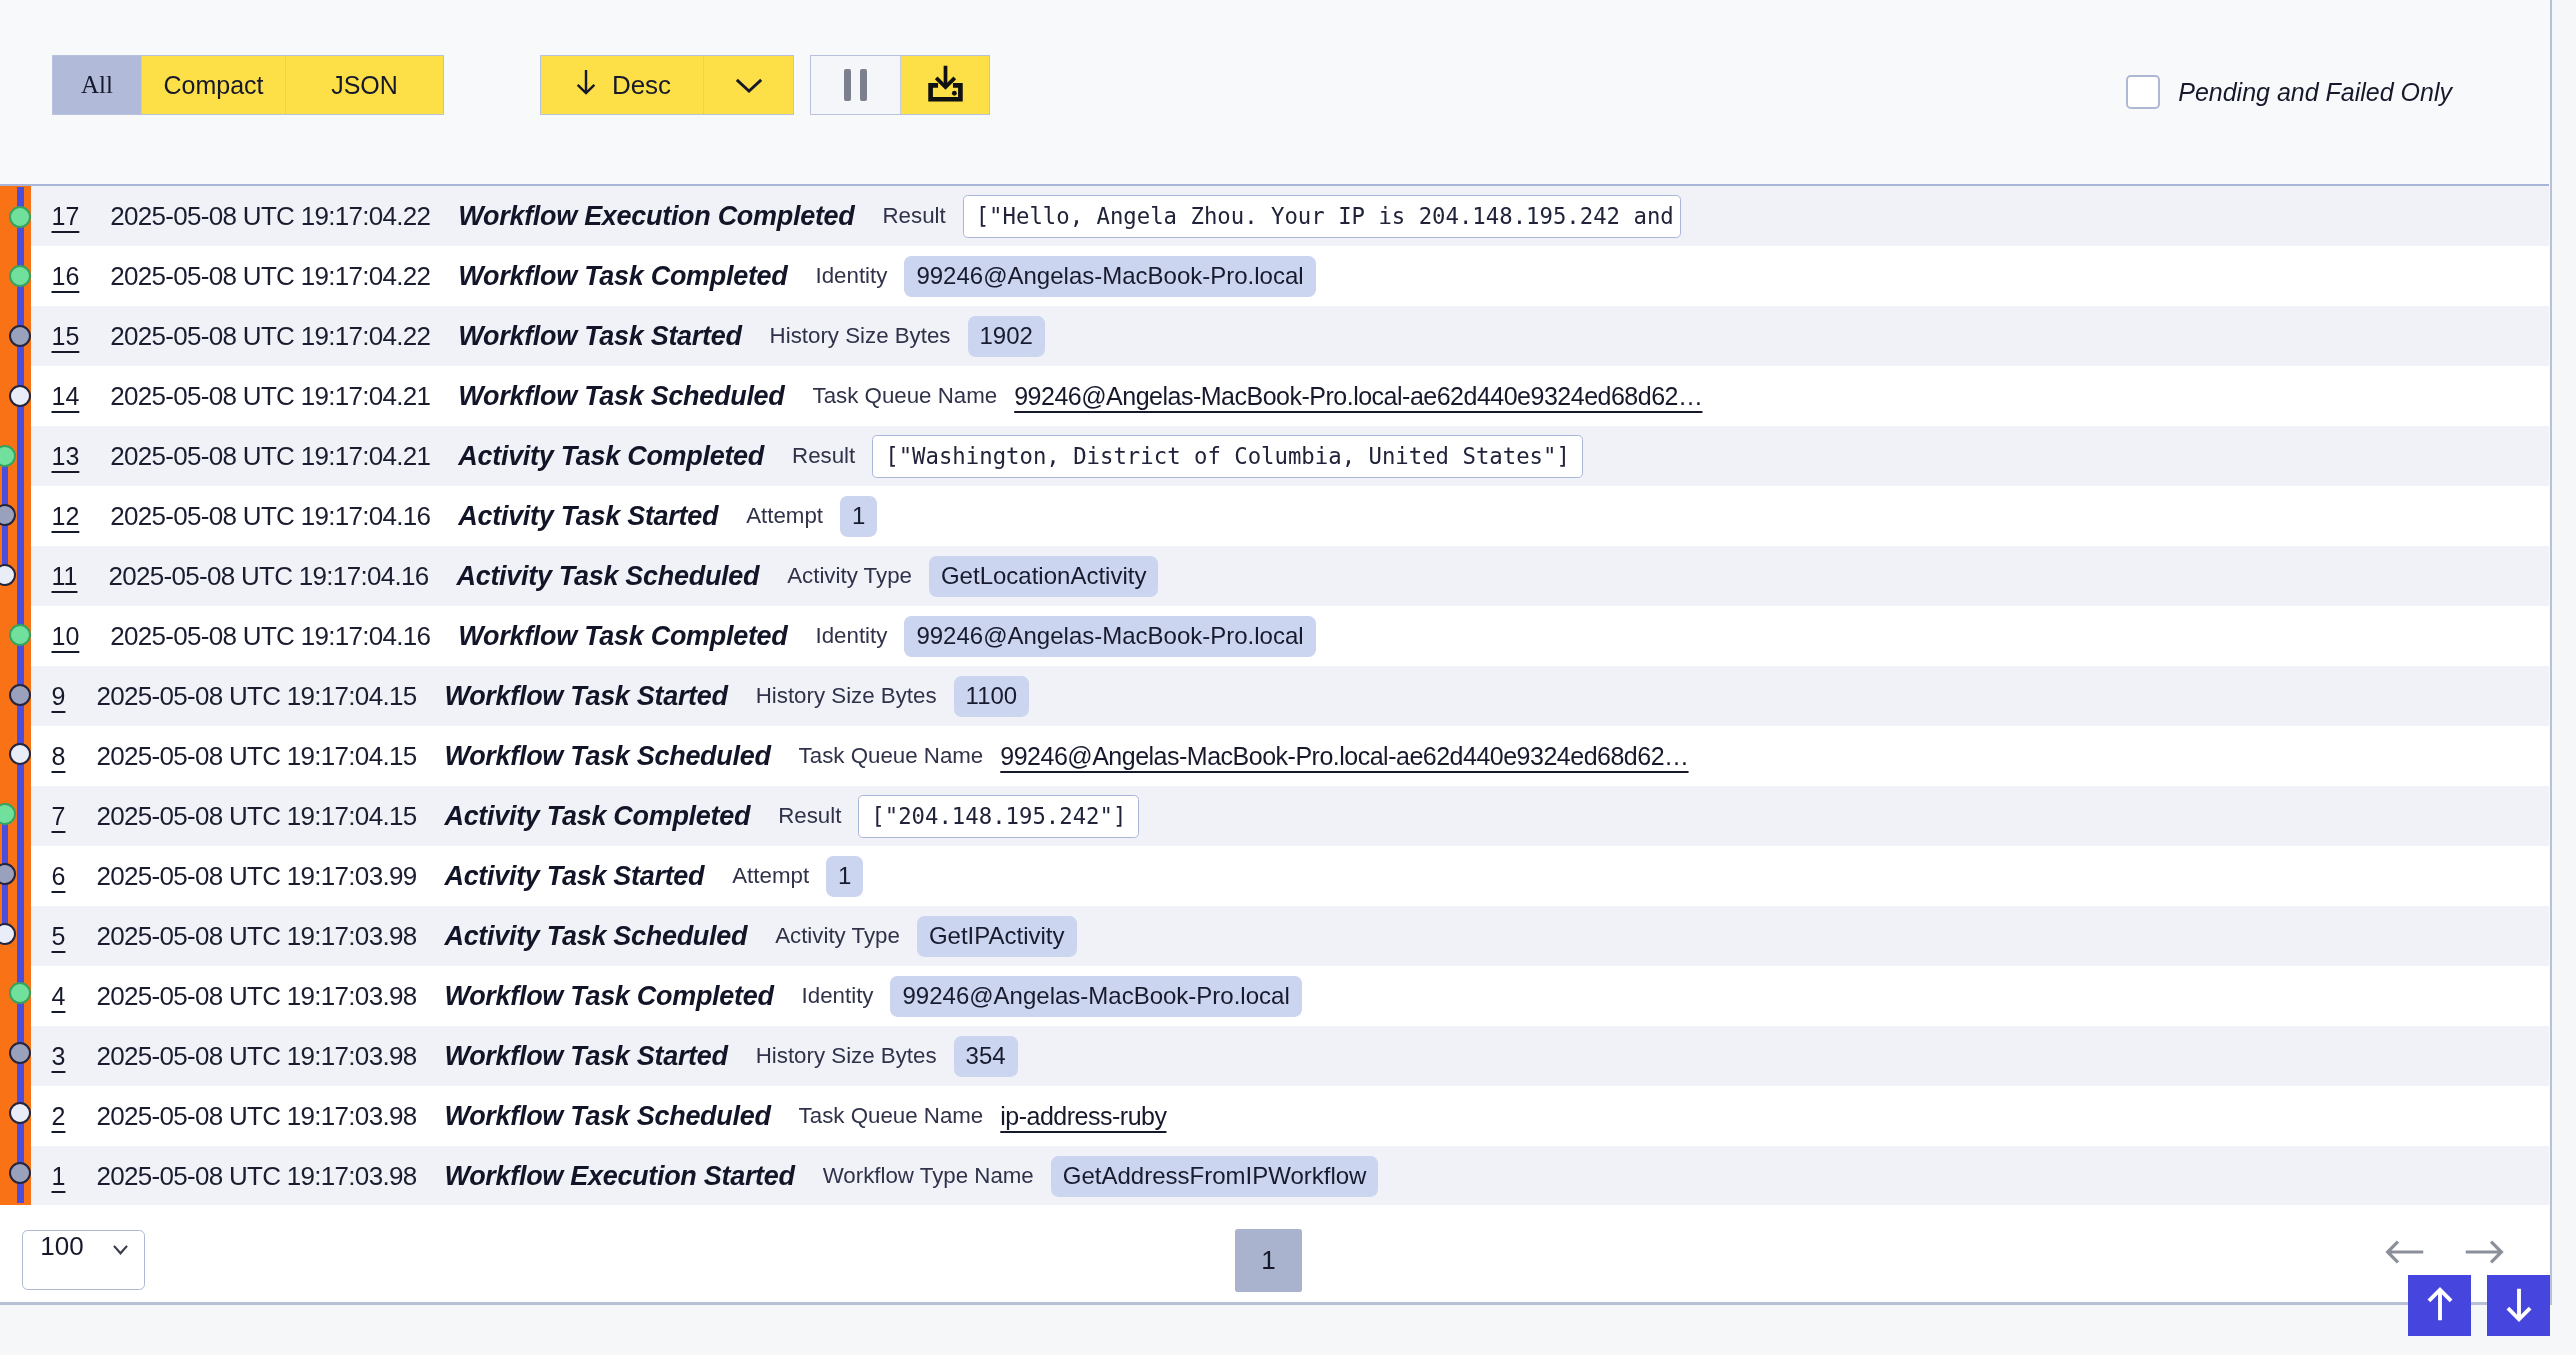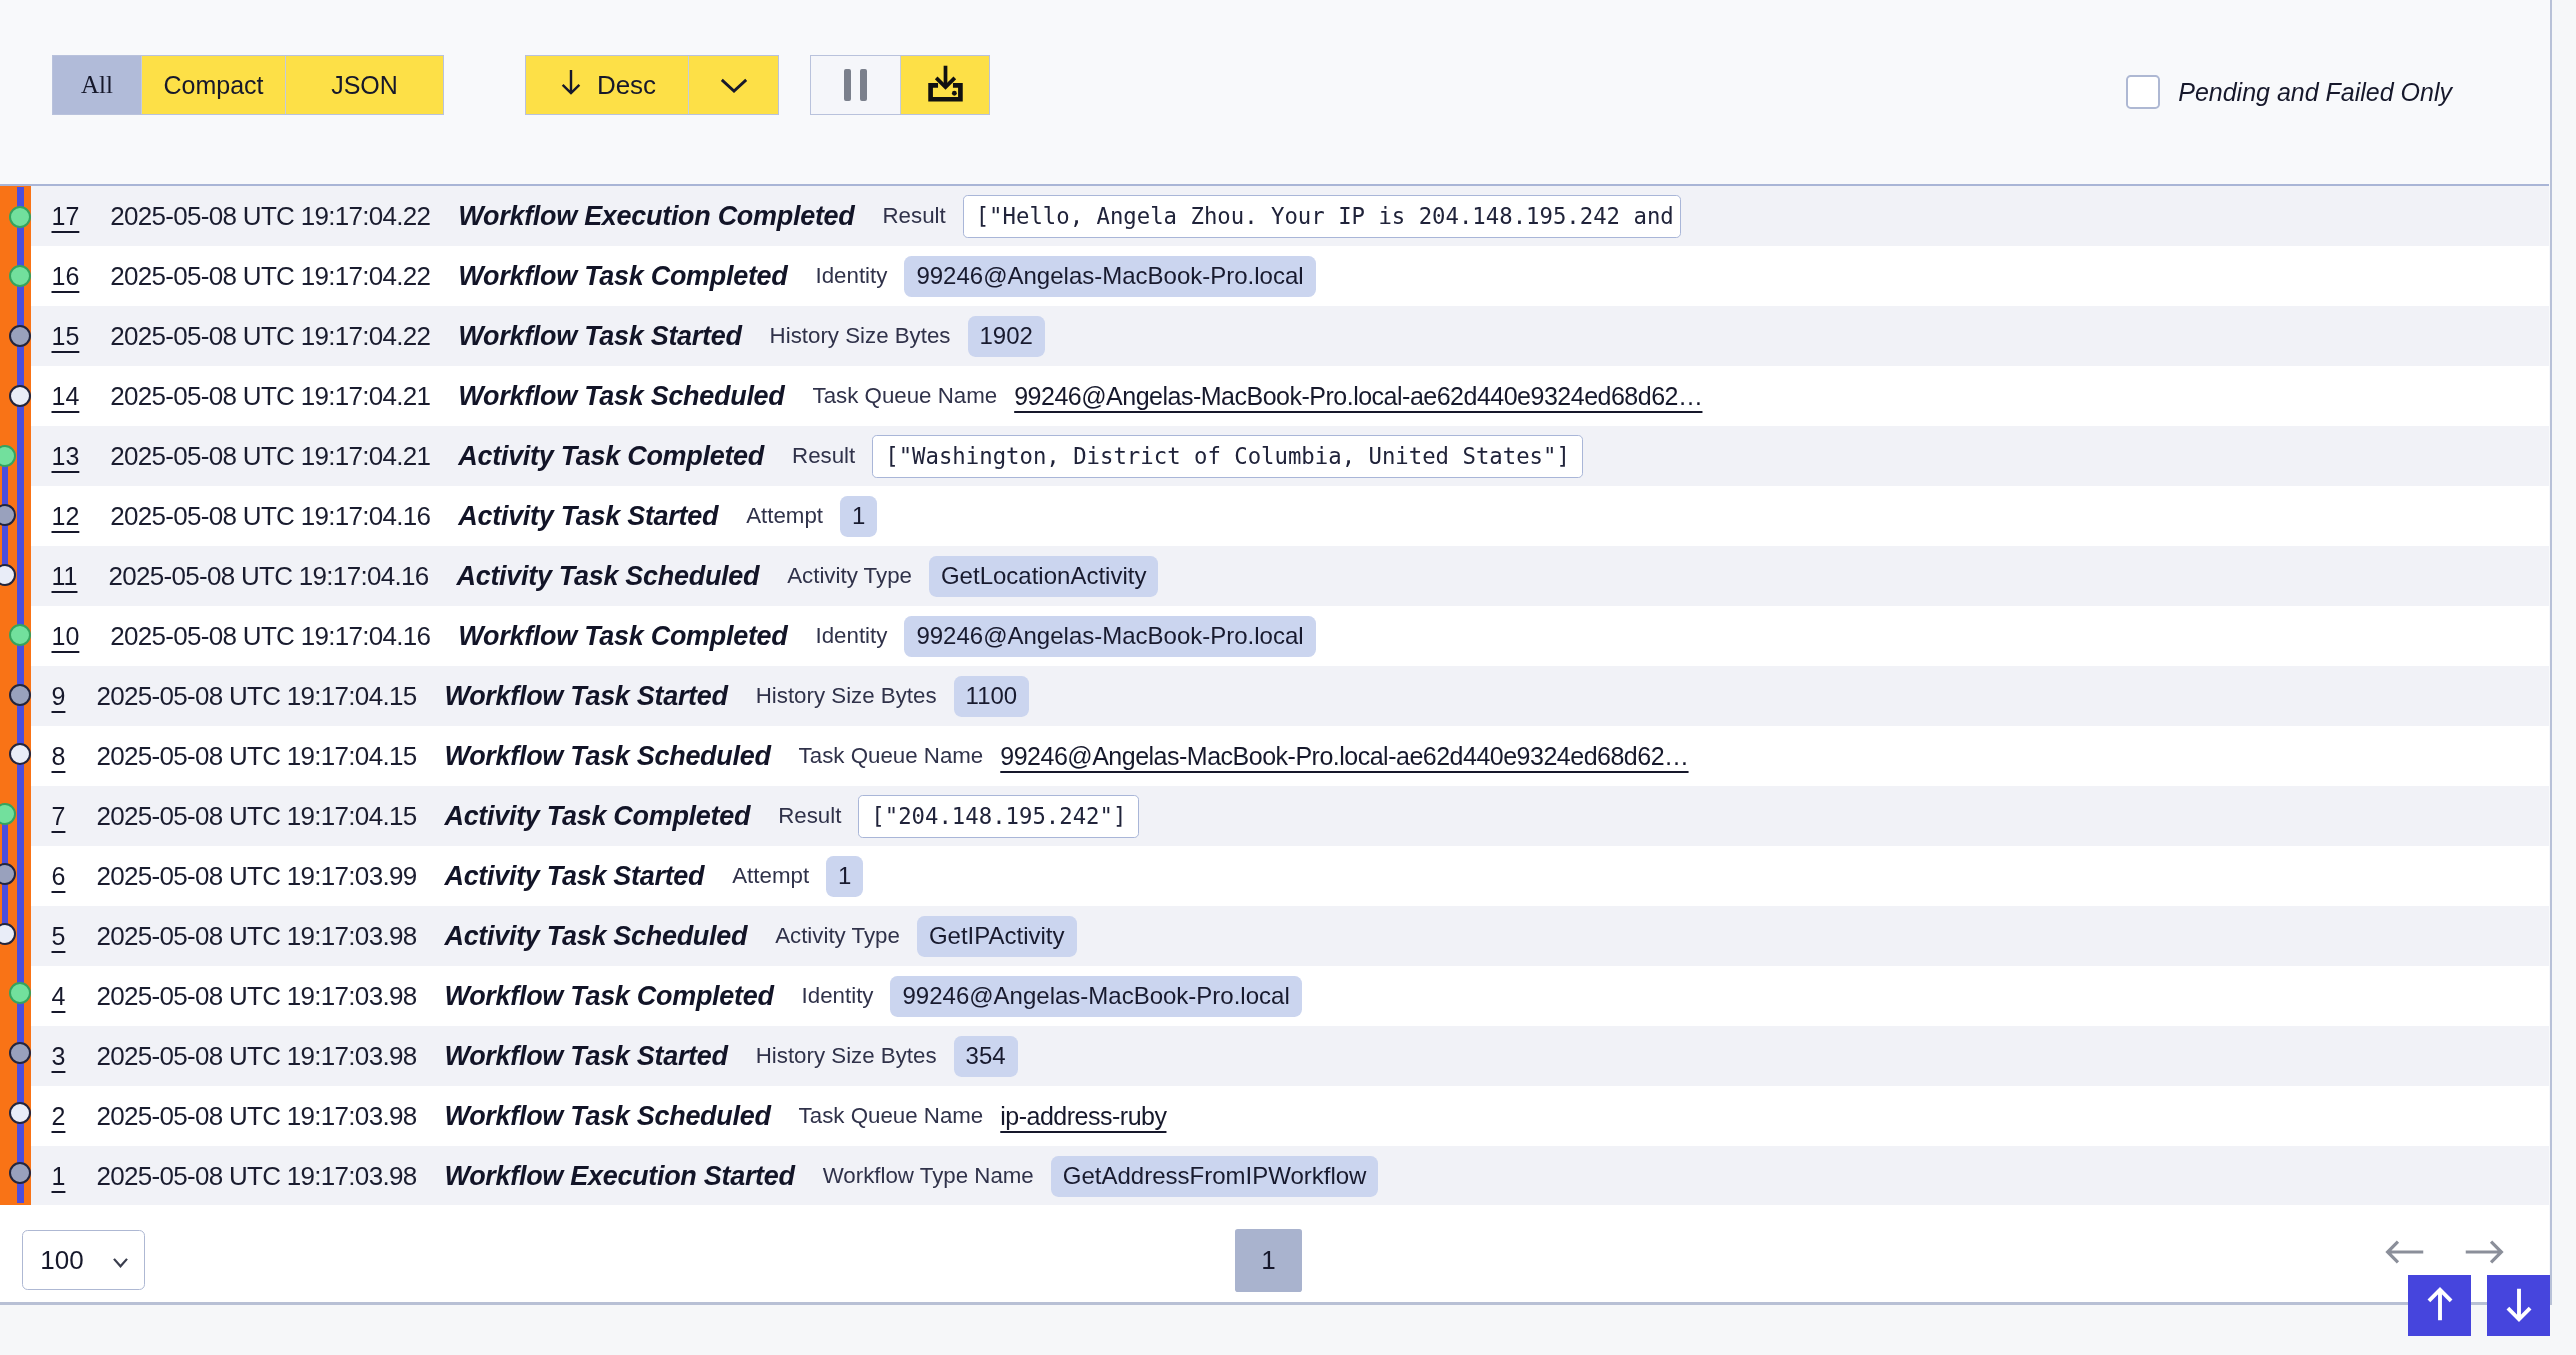--- a/index.html
+++ b/index.html
@@ -22,21 +22,21 @@
     display:flex; align-items:center; justify-content:center;
     font-size:25px; color:#16182b; background:#fde047; cursor:pointer;
     border-left:1.9px solid #c3cbe0;
   }
   .seg:first-child { border-left:none; }
   .tabs { left:52px; top:55px; }
   .tab-all { width:88px; }
   .tab-compact { width:144px; }
   .tab-json { width:158px; }
   .seg.selected { background:#b1bbd9;font-family:Liberation Serif, serif; }
-  .sortgrp { left:525px; top:55px; }
+  .sortgrp { left:540px; top:55px; }
   .sort-main { width:162px; gap:13px; font-size:26px; }
   .sort-dd { width:90px; }
   .icongrp { left:810px; top:55px; }
   .icn-pause { width:89px; background:#f5f6fa; }
   .icn-dl { width:89px; }
   .pausebars { display:flex; gap:9.3px; }
   .pausebars i { display:block; width:6.5px; height:32px; background:#7b808c; border-radius:1.9px; }
   .right-controls { position:absolute; right:67px; top:0; height:184px; display:flex; align-items:center; }
   .checkbox {
     width:34px; height:34px; background:#fff; border:2.8px solid #aeb8d3;
@@ -88,21 +88,21 @@
     border:2.8px solid #23263e;
   }
   .dot.completed { background:#72e09d; border-color:#35a35f; }
   .dot.started { background:#99a1bd; }
   .dot.scheduled { background:#e9edf8; }
   
   .pagebar { position:absolute; left:0; top:1205px; width:2549px; height:97px; background:#fff; }
   .pagesize {
     position:absolute; left:22.3px; top:25px; width:123px; height:60px;
     background:#fff; border:1.9px solid #aeb8d3; border-radius:5.6px;
-    display:flex; align-items:center; justify-content:space-between;
+    display:flex; align-items:flex-start; justify-content:space-between;
     padding:0 15px 0 17px; font-size:26px; cursor:pointer;
   }
   .pagenum {
     position:absolute; left:1235px; top:24px; width:67px; height:63px;
     background:#a9b3ce; display:flex; align-items:center; justify-content:center;
     font-size:26px; color:#15172b; border-radius:2.8px; cursor:pointer;
   }
   .navarrow { position:absolute; top:30px; width:45px; height:34px; cursor:pointer; }
   .nav-prev { left:2382px; }
   .nav-next { left:2462px; }

